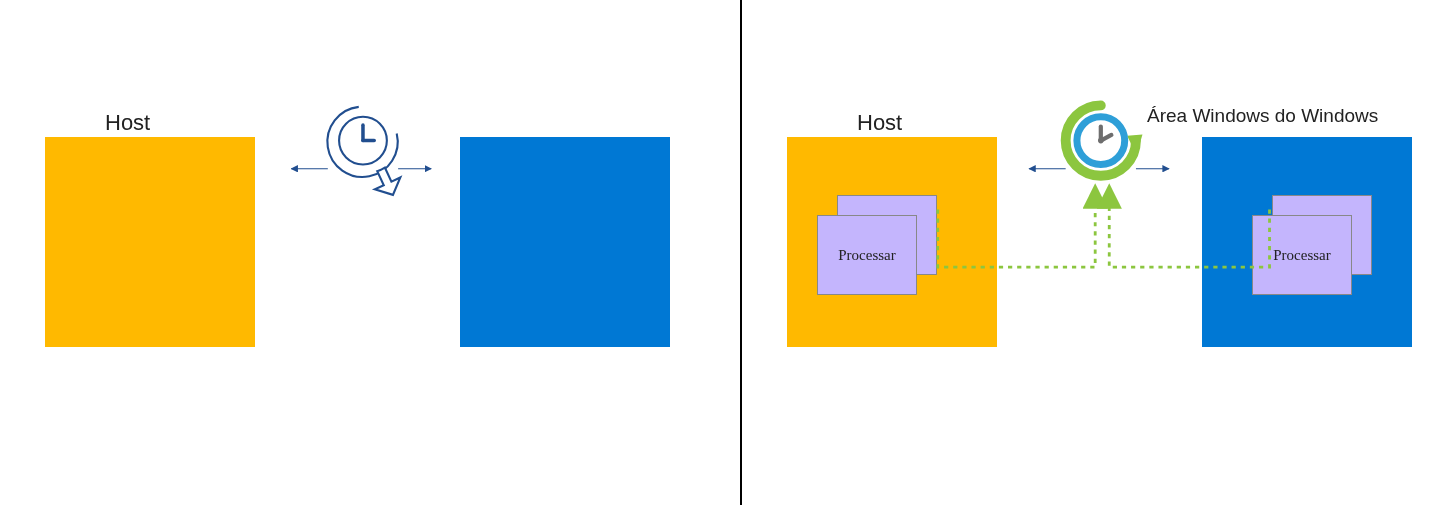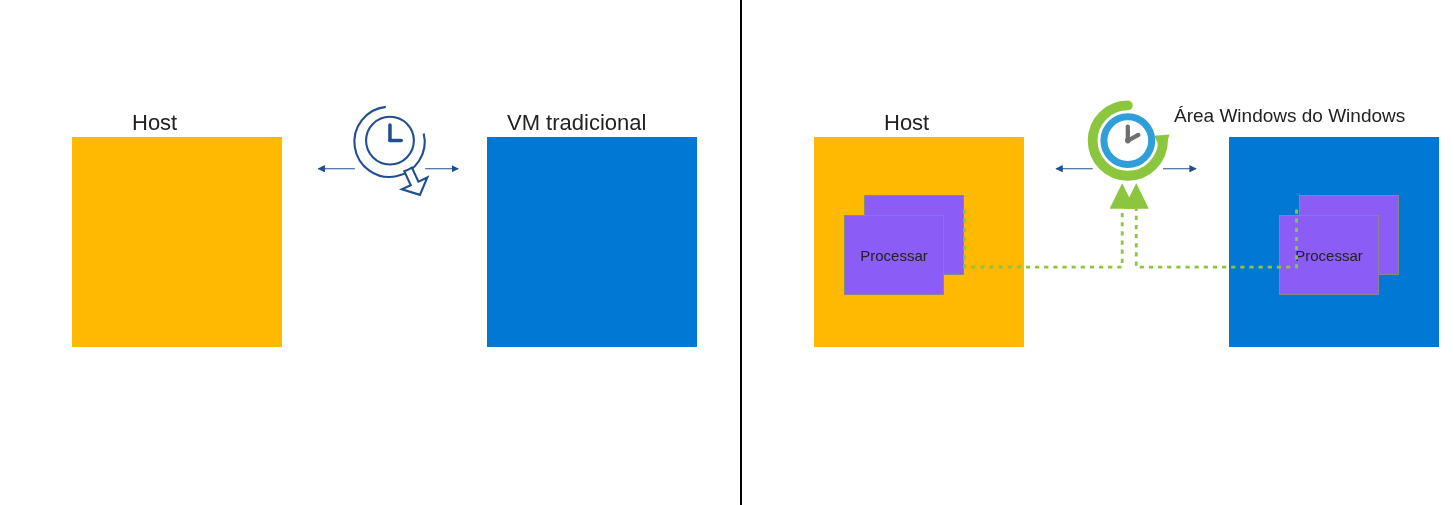--- a/index.html
+++ b/index.html
@@ -9,21 +9,20 @@
     height: 505px;
     background: #ffffff;
     font-family: "Segoe UI", Arial, sans-serif;
     color: #222;
     position: relative;
   }
   .panel {
     position: absolute;
     top: 0;
     height: 355px;
-    margin-left: 27px;
   }
   .panel-left  { left: 0;    width: 740px; }
   .panel-right { left: 742px; width: 712px; }
   .divider {
     position: absolute;
     left: 740px;
     top: 0;
     width: 1.5px;
     height: 505px;
     background: #000;
@@ -43,47 +42,47 @@
   .box.sandbox { background: #0078D4; }
   .proc-stack {
     position: absolute;
     width: 120px;
     height: 100px;
   }
   .proc-back, .proc-front {
     position: absolute;
     width: 100px;
     height: 80px;
-    background: #8b5cf6;
+    background: #c4b5fd;
     border: 1px solid #888;
     box-sizing: border-box;
     display: flex;
     align-items: center;
     justify-content: center;
     font-size: 15px;
+    font-family: Liberation Serif, serif;
   }
   .proc-back  { left: 20px; top: 0; }
   .proc-front { left: 0;   top: 20px; }
   svg.overlay {
     position: absolute;
     left: 0; top: 0;
     width: 100%;
     height: 100%;
     overflow: visible;
     pointer-events: none;
   }
 </style>
 </head>
 <body>
 
 <div class="panel panel-left">
 
   <div class="label" style="left:105px; top:110px;">Host</div>
 
-  <div class="label" style="left:480px; top:110px;">VM tradicional</div>
 
   <div class="box host" style="left:45px;  top:137px;"></div>
 
   <div class="box vm" style="left:460px; top:137px;"></div>
 
   <svg class="overlay" viewBox="0 0 740 505">
     <defs>
       <marker id="arrBlueL" viewBox="0 0 10 10" refX="9" refY="5" markerWidth="7" markerHeight="7" orient="auto">
         <path d="M0,0 L10,5 L0,10 z" fill="#214E8F"></path>
       </marker>

